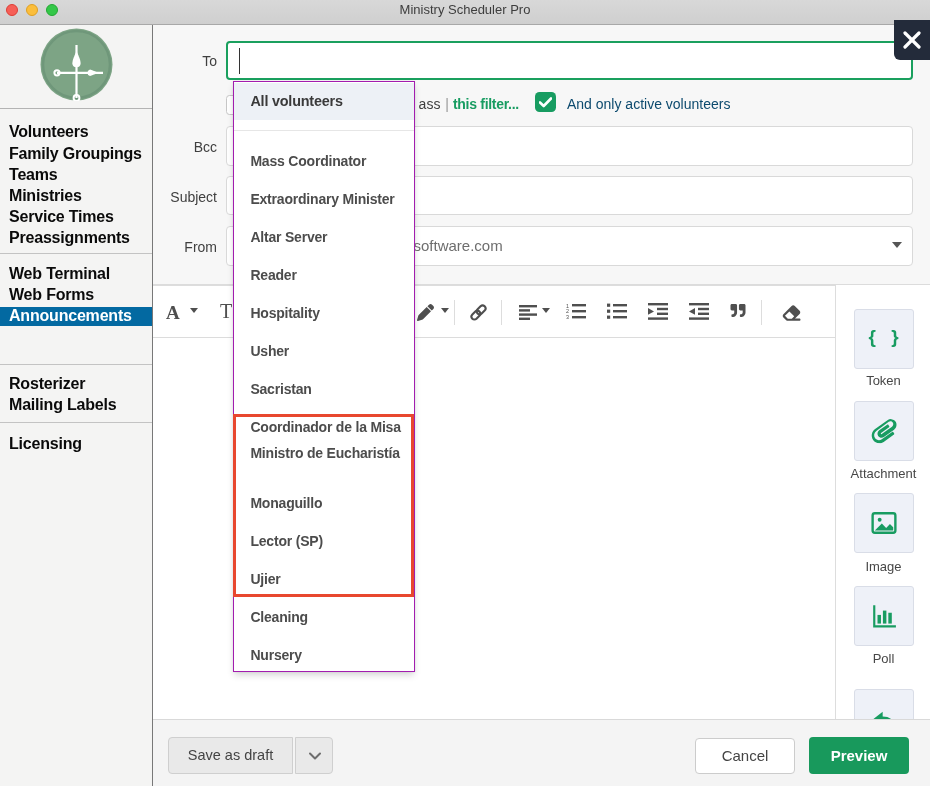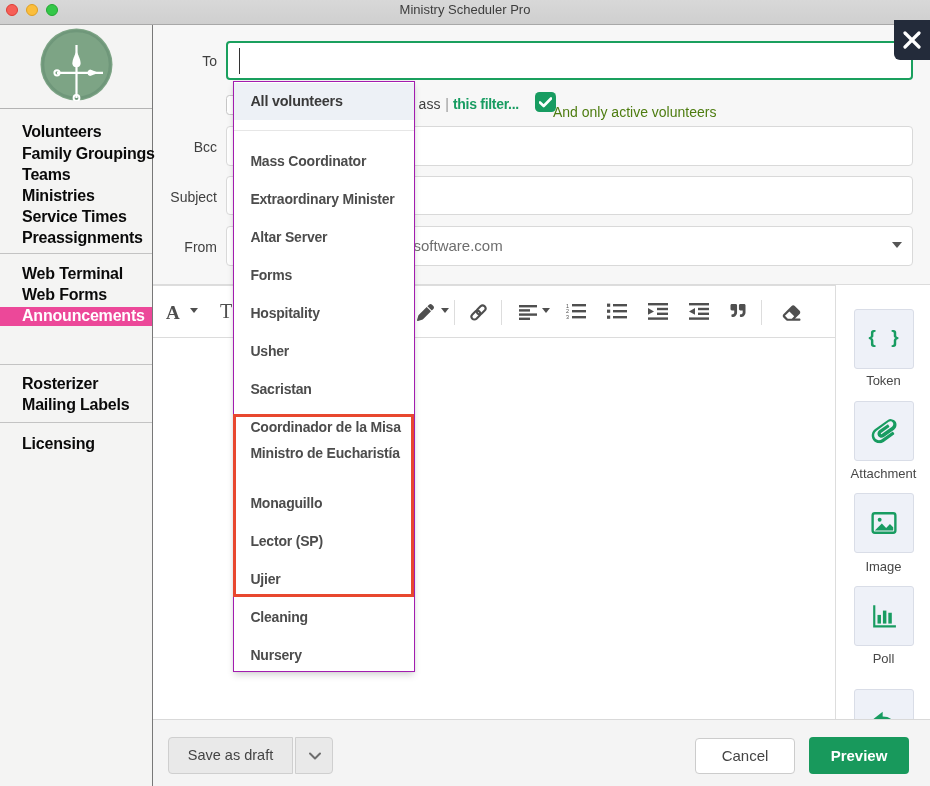--- a/index.html
+++ b/index.html
@@ -13,43 +13,43 @@
   #light-red { left:6px;  background:#f65f57; border:0.5px solid #de3e36; }
   #light-yellow { left:26px; background:#fbbe3c; border:0.5px solid #dfa023; }
   #light-green { left:46px; background:#34c748; border:0.5px solid #24a833; }
   #window-title { width:100%; text-align:center; top:2px; font-size:13px; color:#3d3d3d; }
 
   
   #sidebar { left:0; top:19px; width:153px; height:767px; background:#f4f4f3; border-right:1px solid #787878; z-index:4; }
   #logo-panel { left:0; top:0; width:152px; height:90px; border-bottom:1px solid #b3b3b3; }
   #logo { left:40px; top:8.5px; }
   .nav-group { left:0; width:152px; }
-  .nav-item { display:block; height:21.2px; line-height:21.2px; font-size:16px; letter-spacing:-0.2px; font-weight:bold; color:#0a0a0a; padding-left:22px; white-space:nowrap; }
-  .nav-item.active { height:18.5px; line-height:18.5px; margin:1.35px 0; background:#ec4899; color:#fff; }
+  .nav-item { display:block; height:21.2px; line-height:21.2px; font-size:16px; letter-spacing:-0.2px; font-weight:bold; color:#0a0a0a; padding-left:9px; white-space:nowrap; }
+  .nav-item.active { height:18.5px; line-height:18.5px; margin:1.35px 0; background:#0369a1; color:#fff; }
   .side-sep { left:0; width:152px; height:1px; background:#c3c3c3; }
 
   
   #form-area { left:152px; top:19px; width:778px; height:266px; background:#f7f7f7; border-bottom:1px solid #dcdcdc; }
   .fld-label { position:absolute; left:0px; width:65px; text-align:right; font-size:14px; color:#3f3f3f; }
   .input { position:absolute; left:73.5px; width:687.5px; background:#fff; border:1px solid #d9d9d9; border-radius:4px; }
   #to-input { top:21.6px; height:39.8px; border:2px solid #1aa05e; }
   #caret { left:11px; top:5.5px; width:1.5px; height:26px; background:#333; }
   #bcc-input { top:107px; height:40px; }
   #subject-input { top:156.7px; height:39.8px; }
   #from-input { top:206.7px; height:40px; }
   #from-value { position:absolute; left:187px; top:0; height:38px; line-height:38px; font-size:15px; color:#6e6e6e; white-space:pre; }
   #from-chevron { position:absolute; left:665px; top:15px; width:0; height:0; border-left:5.5px solid transparent; border-right:5.5px solid transparent; border-top:6.5px solid #555; }
   #class-checkbox { position:absolute; left:74px; top:76px; width:20px; height:20px; background:#fff; border:1.5px solid #c6c6c6; border-radius:3.5px; }
   .row2-text { position:absolute; top:74.5px; height:20px; line-height:20px; font-size:14px; }
   #to-fragment { left:266.6px; color:#3f3f3f; }
   #row2-pipe { left:293.3px; color:#999; }
   #filter-link { left:301px; color:#189c61; font-weight:bold; letter-spacing:-0.3px; }
   #active-checkbox { position:absolute; left:383.2px; top:72.5px; width:20.5px; height:20.5px; background:#189c61; border-radius:4.5px; }
   #active-checkbox svg { position:absolute; left:4.2px; top:5.2px; }
-  #active-label { left:401px; color:#4d7c0f;margin-top:8px; }
+  #active-label { left:415px; color:#0c4a6e; }
 
   
   #toolbar { left:152px; top:284.5px; width:683px; height:53px; background:#fff; border-top:1px solid #ddd; border-bottom:1px solid #dcdcdc; }
   .tbi { position:absolute; color:#4f4f4f; }
   .tb-sep { position:absolute; top:14px; width:1px; height:25px; background:#ddd; }
   .tb-caret { position:absolute; width:0; height:0; border-left:4px solid transparent; border-right:4px solid transparent; border-top:5px solid #4f4f4f; }
   #tb-fontcolor { left:14px; top:17px; font-family:"Liberation Serif", serif; font-size:19px; font-weight:bold; line-height:19px; }
   #tb-fontcolor-caret { left:38px; top:22px; }
   #tb-fontname { left:68px; top:16px; font-family:"Liberation Serif", serif; font-size:20px; line-height:19px; }
   #tb-pen { left:265px; top:18px; }
@@ -302,21 +302,21 @@
   <div id="cancel-button">Cancel</div>
   <div id="preview-button">Preview</div>
 </div>
 
 <div id="dropdown" class="abs">
   <div id="dd-selected">All volunteers</div>
   <div id="dd-divider"></div>
   <div class="dd-item" style="top:60px">Mass Coordinator</div>
   <div class="dd-item" style="top:98px">Extraordinary Minister</div>
   <div class="dd-item" style="top:136px">Altar Server</div>
-  <div class="dd-item" style="top:174px">Forms</div>
+  <div class="dd-item" style="top:174px">Reader</div>
   <div class="dd-item" style="top:212px">Hospitality</div>
   <div class="dd-item" style="top:250px">Usher</div>
   <div class="dd-item" style="top:288px">Sacristan</div>
   <div class="dd-item" style="top:326px">Coordinador de la Misa</div>
   <div class="dd-item" style="top:352px">Ministro de Eucharistía</div>
   <div class="dd-item" style="top:402px">Monaguillo</div>
   <div class="dd-item" style="top:440px">Lector (SP)</div>
   <div class="dd-item" style="top:478px">Ujier</div>
   <div class="dd-item" style="top:516px">Cleaning</div>
   <div class="dd-item" style="top:554px">Nursery</div>

